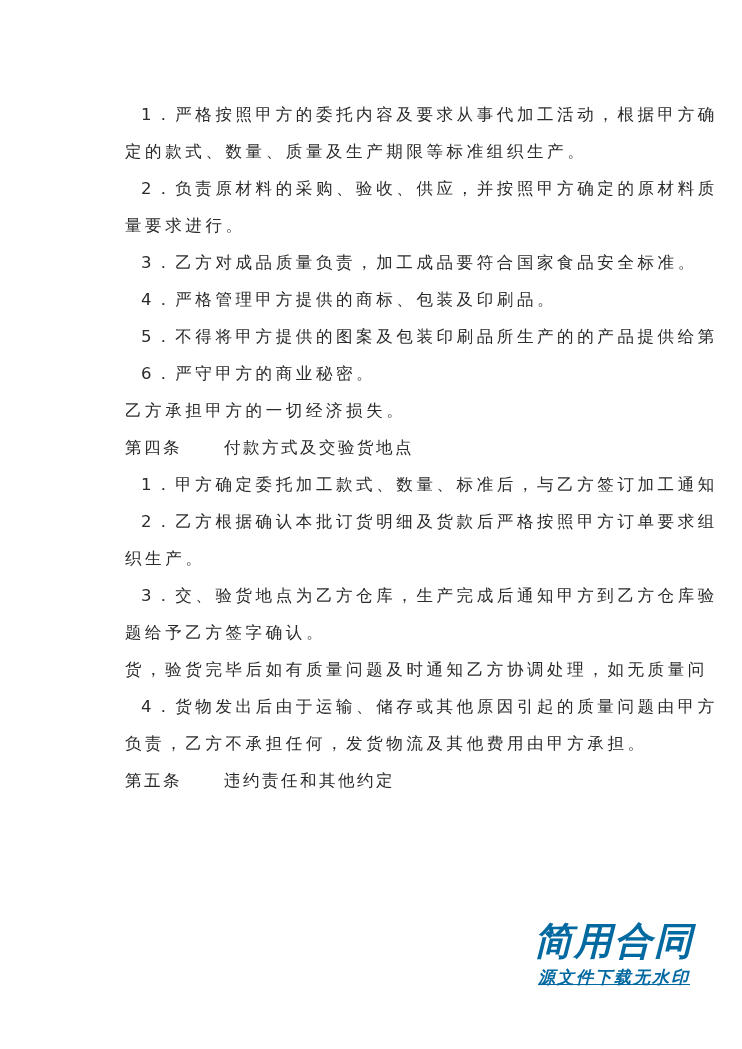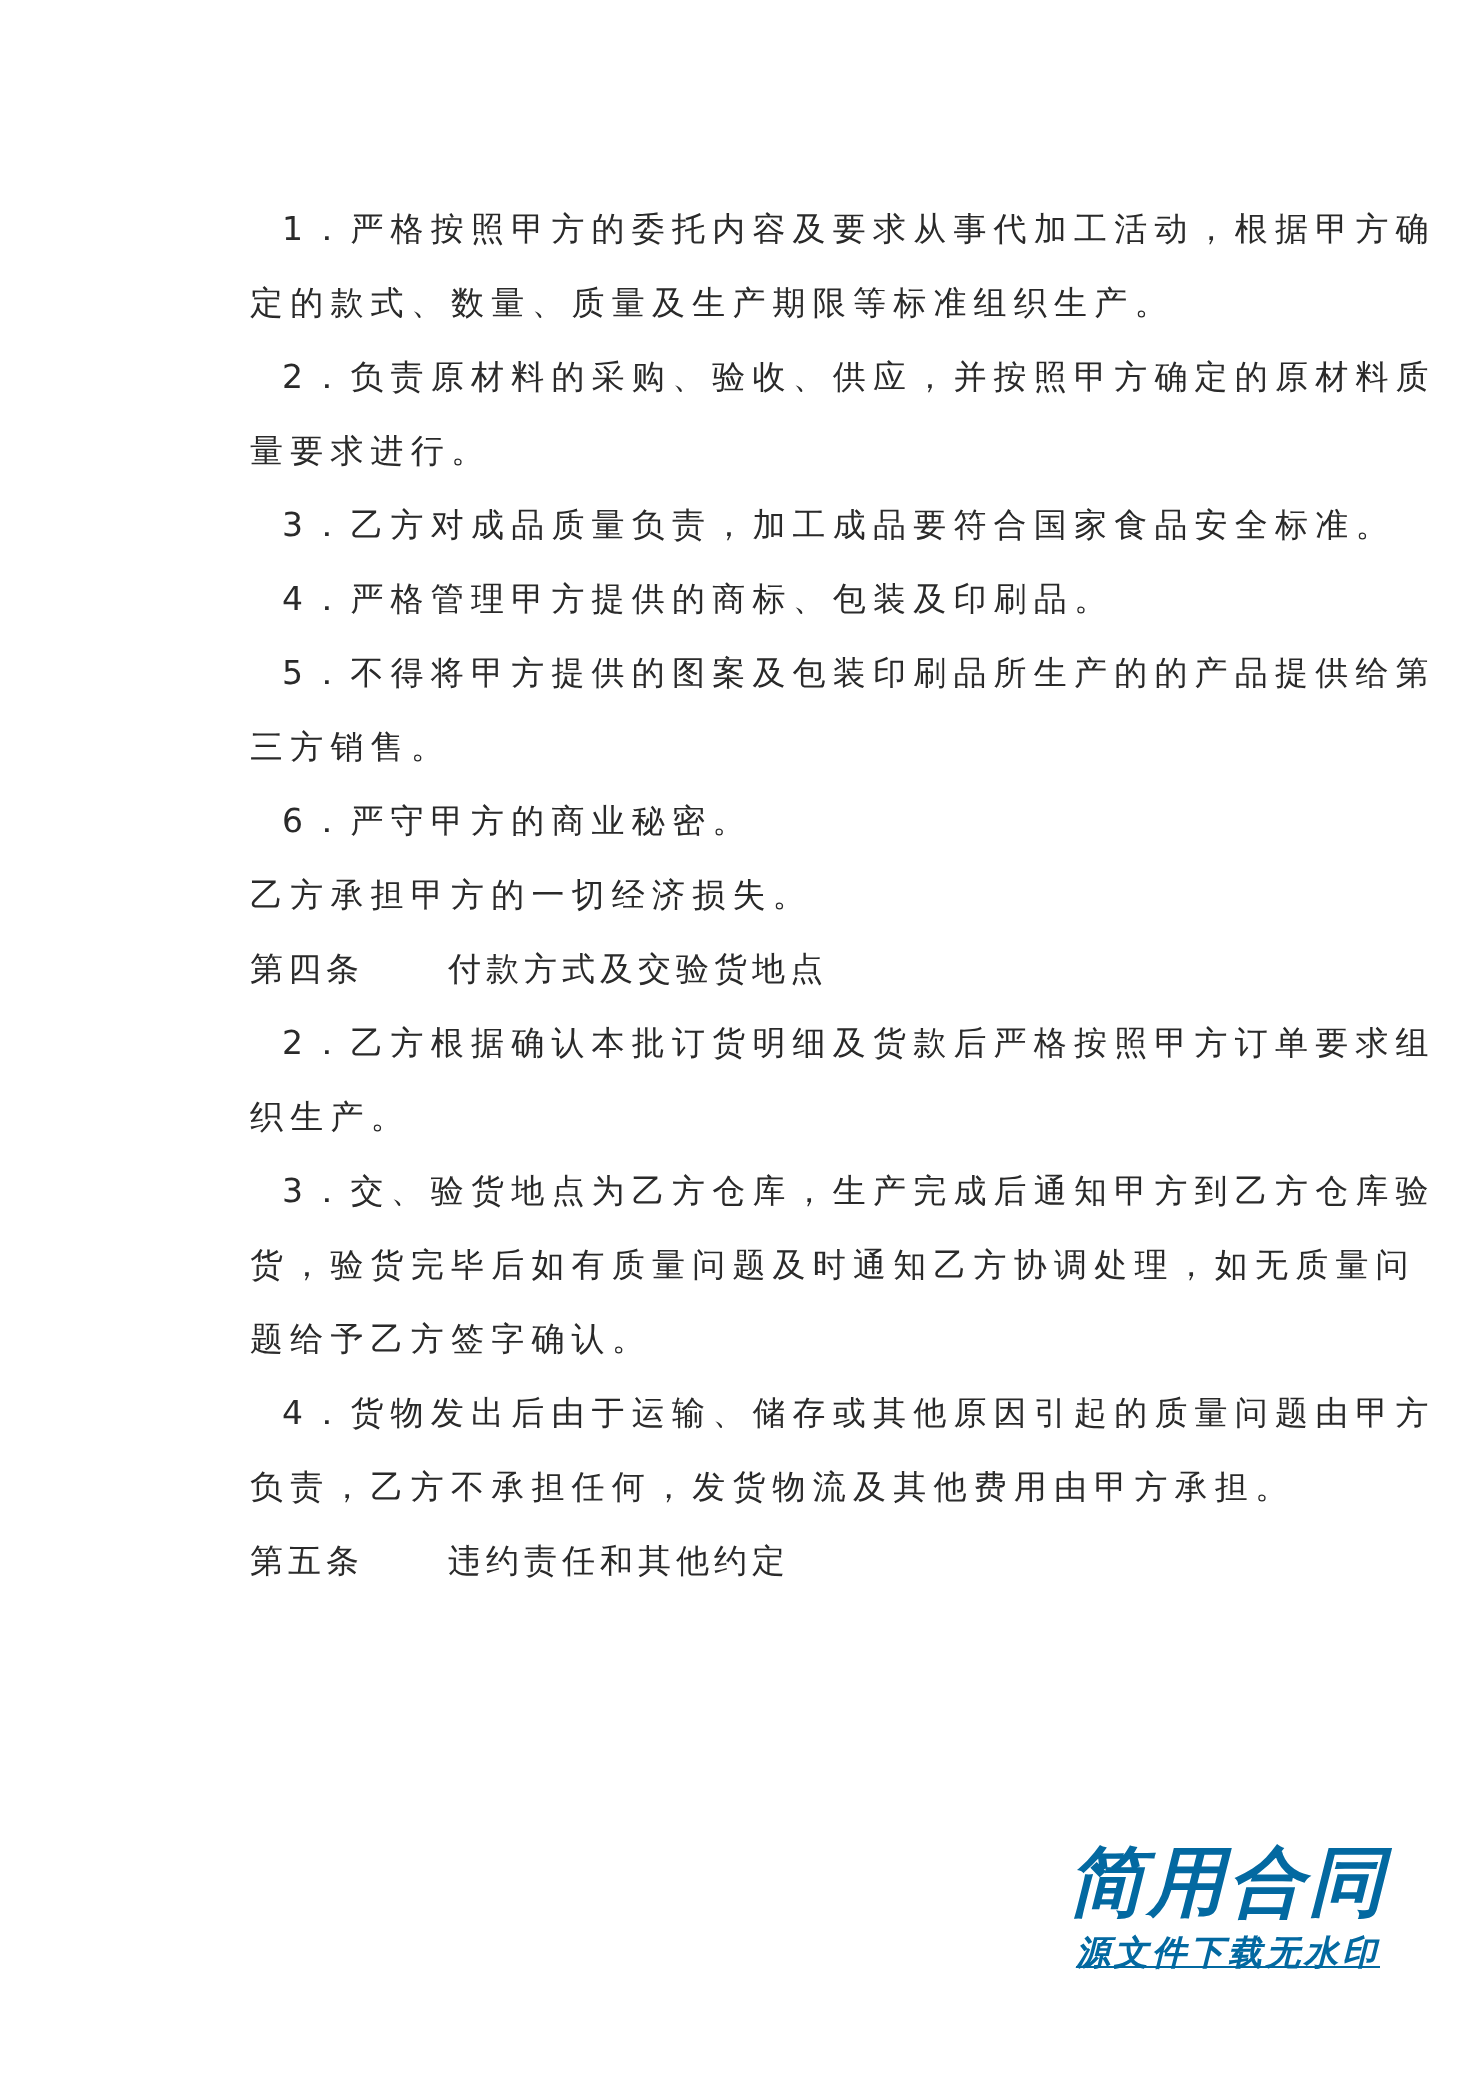--- a/index.html
+++ b/index.html
@@ -45,33 +45,33 @@
 <body>
 
 <div class="page">
   <div class="line indent">1．严格按照甲方的委托内容及要求从事代加工活动，根据甲方确</div>
   <div class="line">定的款式、数量、质量及生产期限等标准组织生产。</div>
   <div class="line indent">2．负责原材料的采购、验收、供应，并按照甲方确定的原材料质</div>
   <div class="line">量要求进行。</div>
   <div class="line indent">3．乙方对成品质量负责，加工成品要符合国家食品安全标准。</div>
   <div class="line indent">4．严格管理甲方提供的商标、包装及印刷品。</div>
   <div class="line indent">5．不得将甲方提供的图案及包装印刷品所生产的的产品提供给第</div>
-  <div class="line">三方销售。</div>
   <div class="line indent">6．严守甲方的商业秘密。</div>
   <div class="line">乙方承担甲方的一切经济损失。</div>
 
   <div class="line article">
     <span>第四条</span><span class="gap"></span><span>付款方式及交验货地点</span>
   </div>
 
+  <div class="line indent">1．甲方确定委托加工款式、数量、标准后，与乙方签订加工通知</div>
   <div class="line indent">2．乙方根据确认本批订货明细及货款后严格按照甲方订单要求组</div>
   <div class="line">织生产。</div>
   <div class="line indent">3．交、验货地点为乙方仓库，生产完成后通知甲方到乙方仓库验</div>
+  <div class="line">题给予乙方签字确认。</div>
   <div class="line">货，验货完毕后如有质量问题及时通知乙方协调处理，如无质量问</div>
-  <div class="line">题给予乙方签字确认。</div>
   <div class="line indent">4．货物发出后由于运输、储存或其他原因引起的质量问题由甲方</div>
   <div class="line">负责，乙方不承担任何，发货物流及其他费用由甲方承担。</div>
 
   <div class="line article">
     <span>第五条</span><span class="gap"></span><span>违约责任和其他约定</span>
   </div>
 </div>
 
 <div class="watermark">
   <div class="wm-title">简用合同</div>

